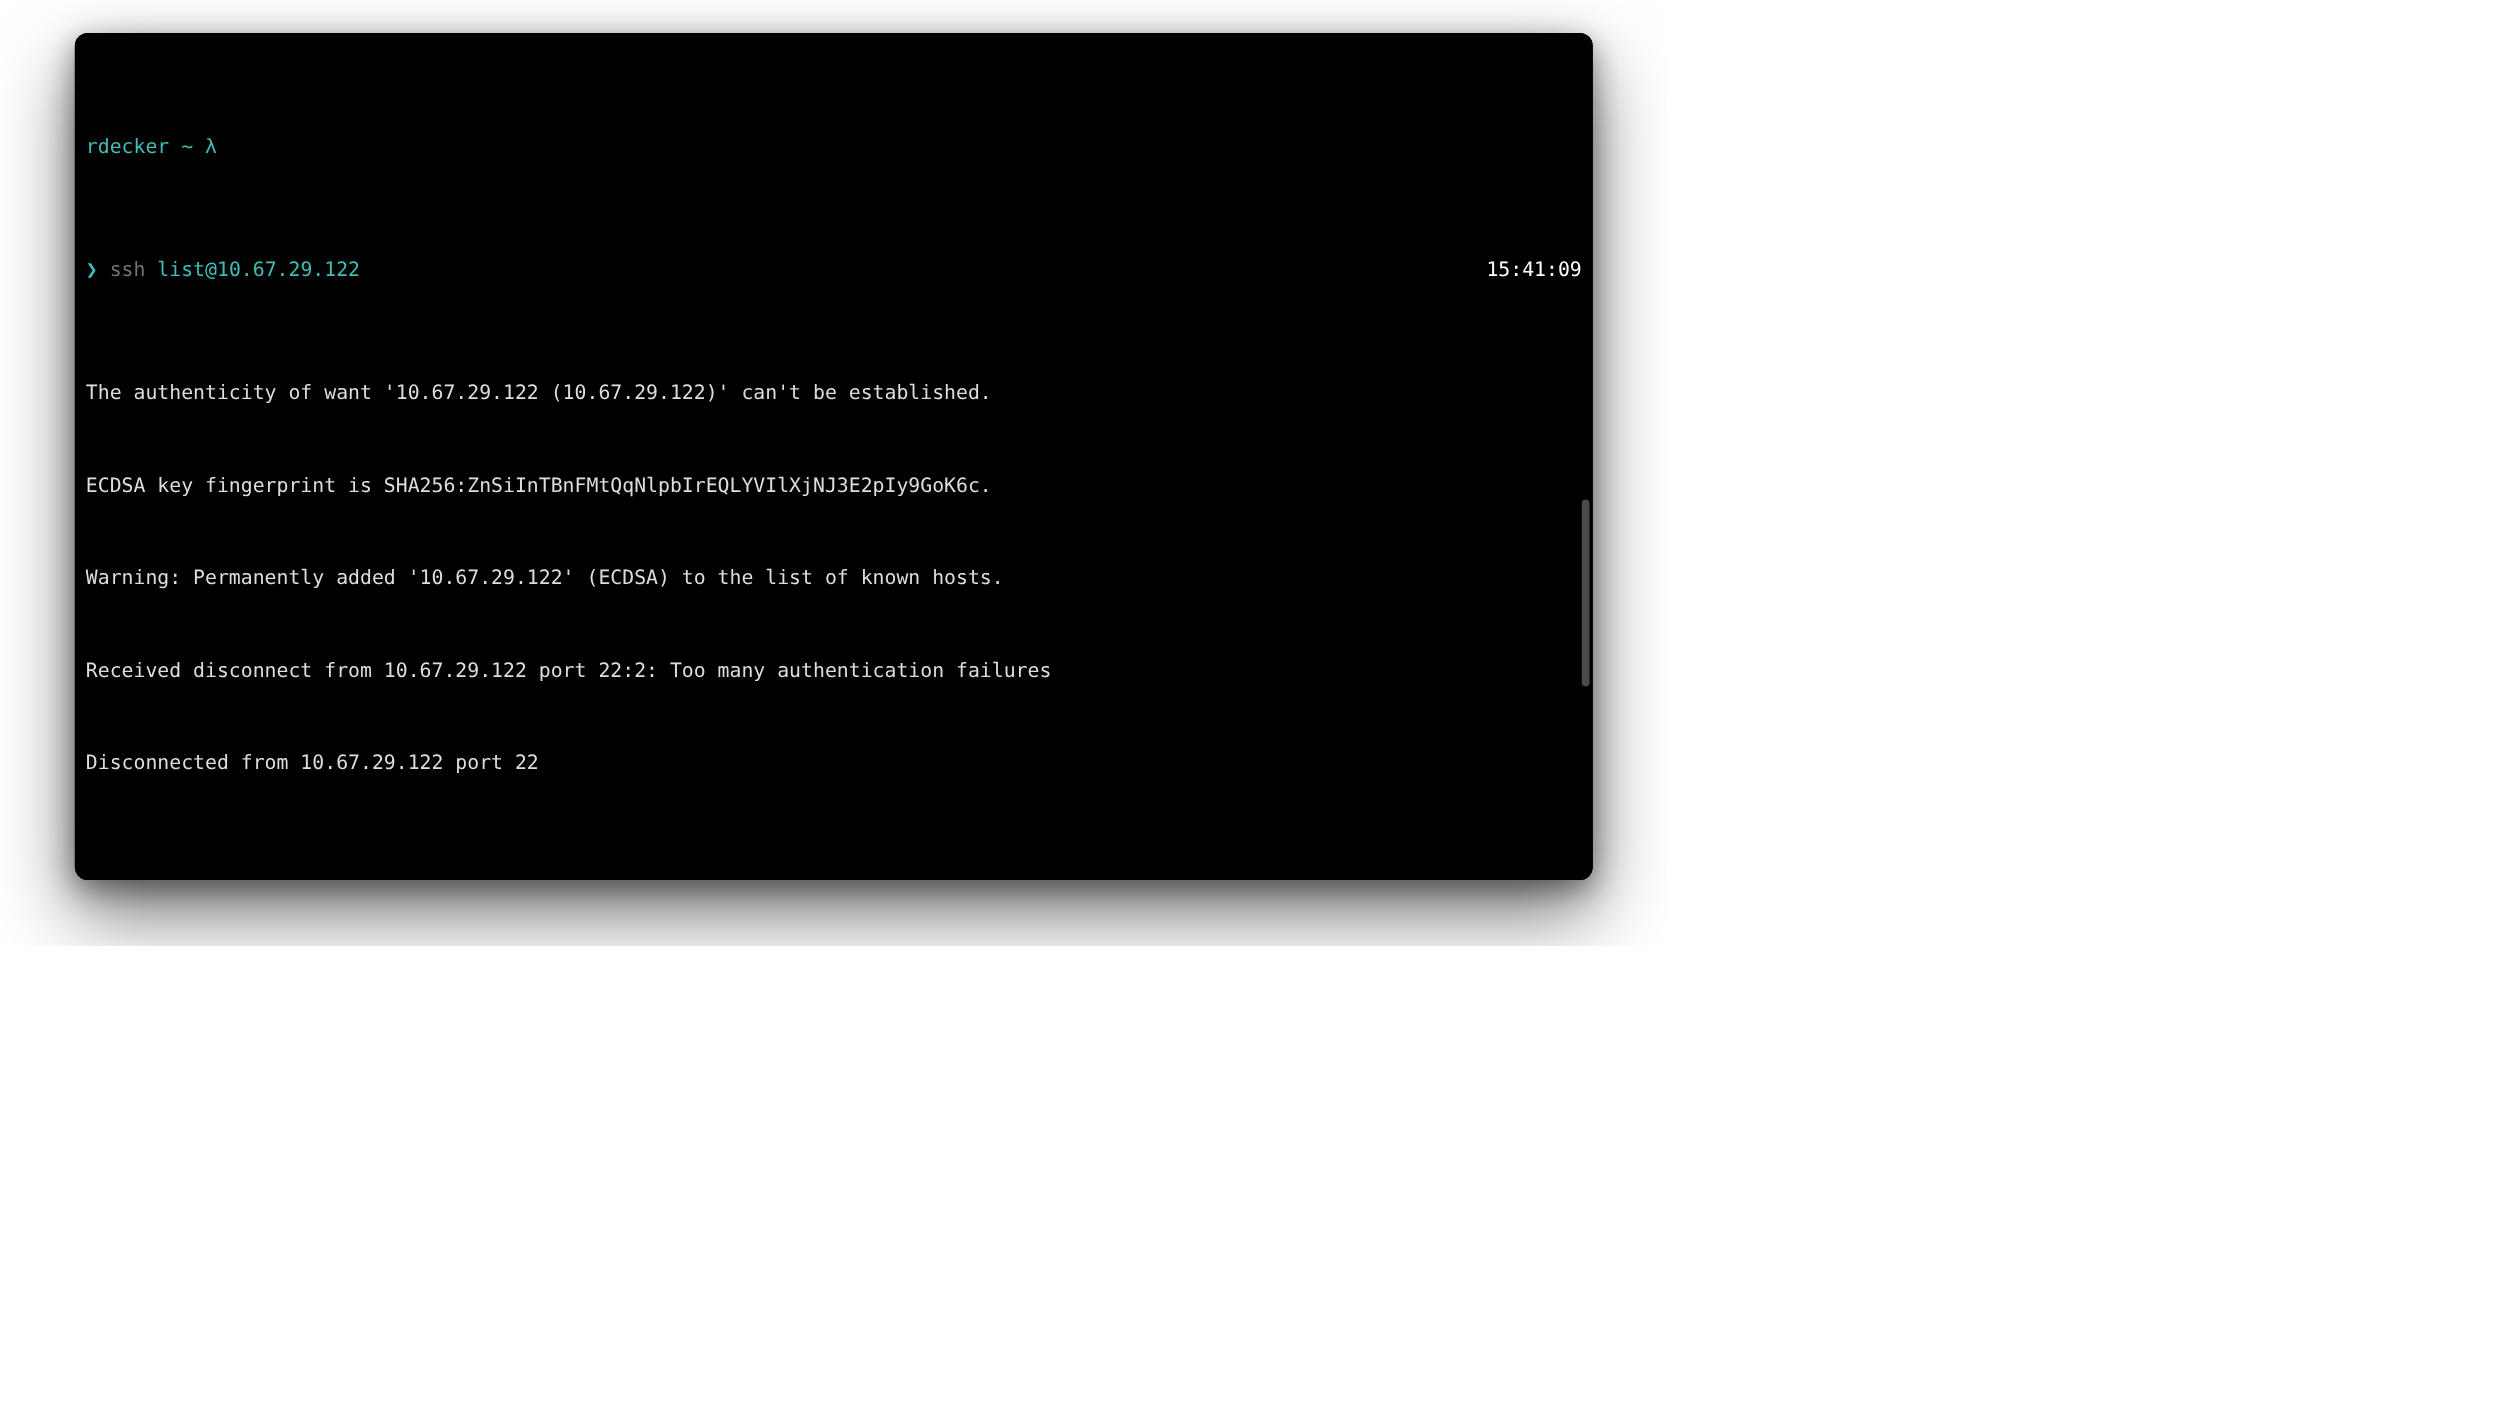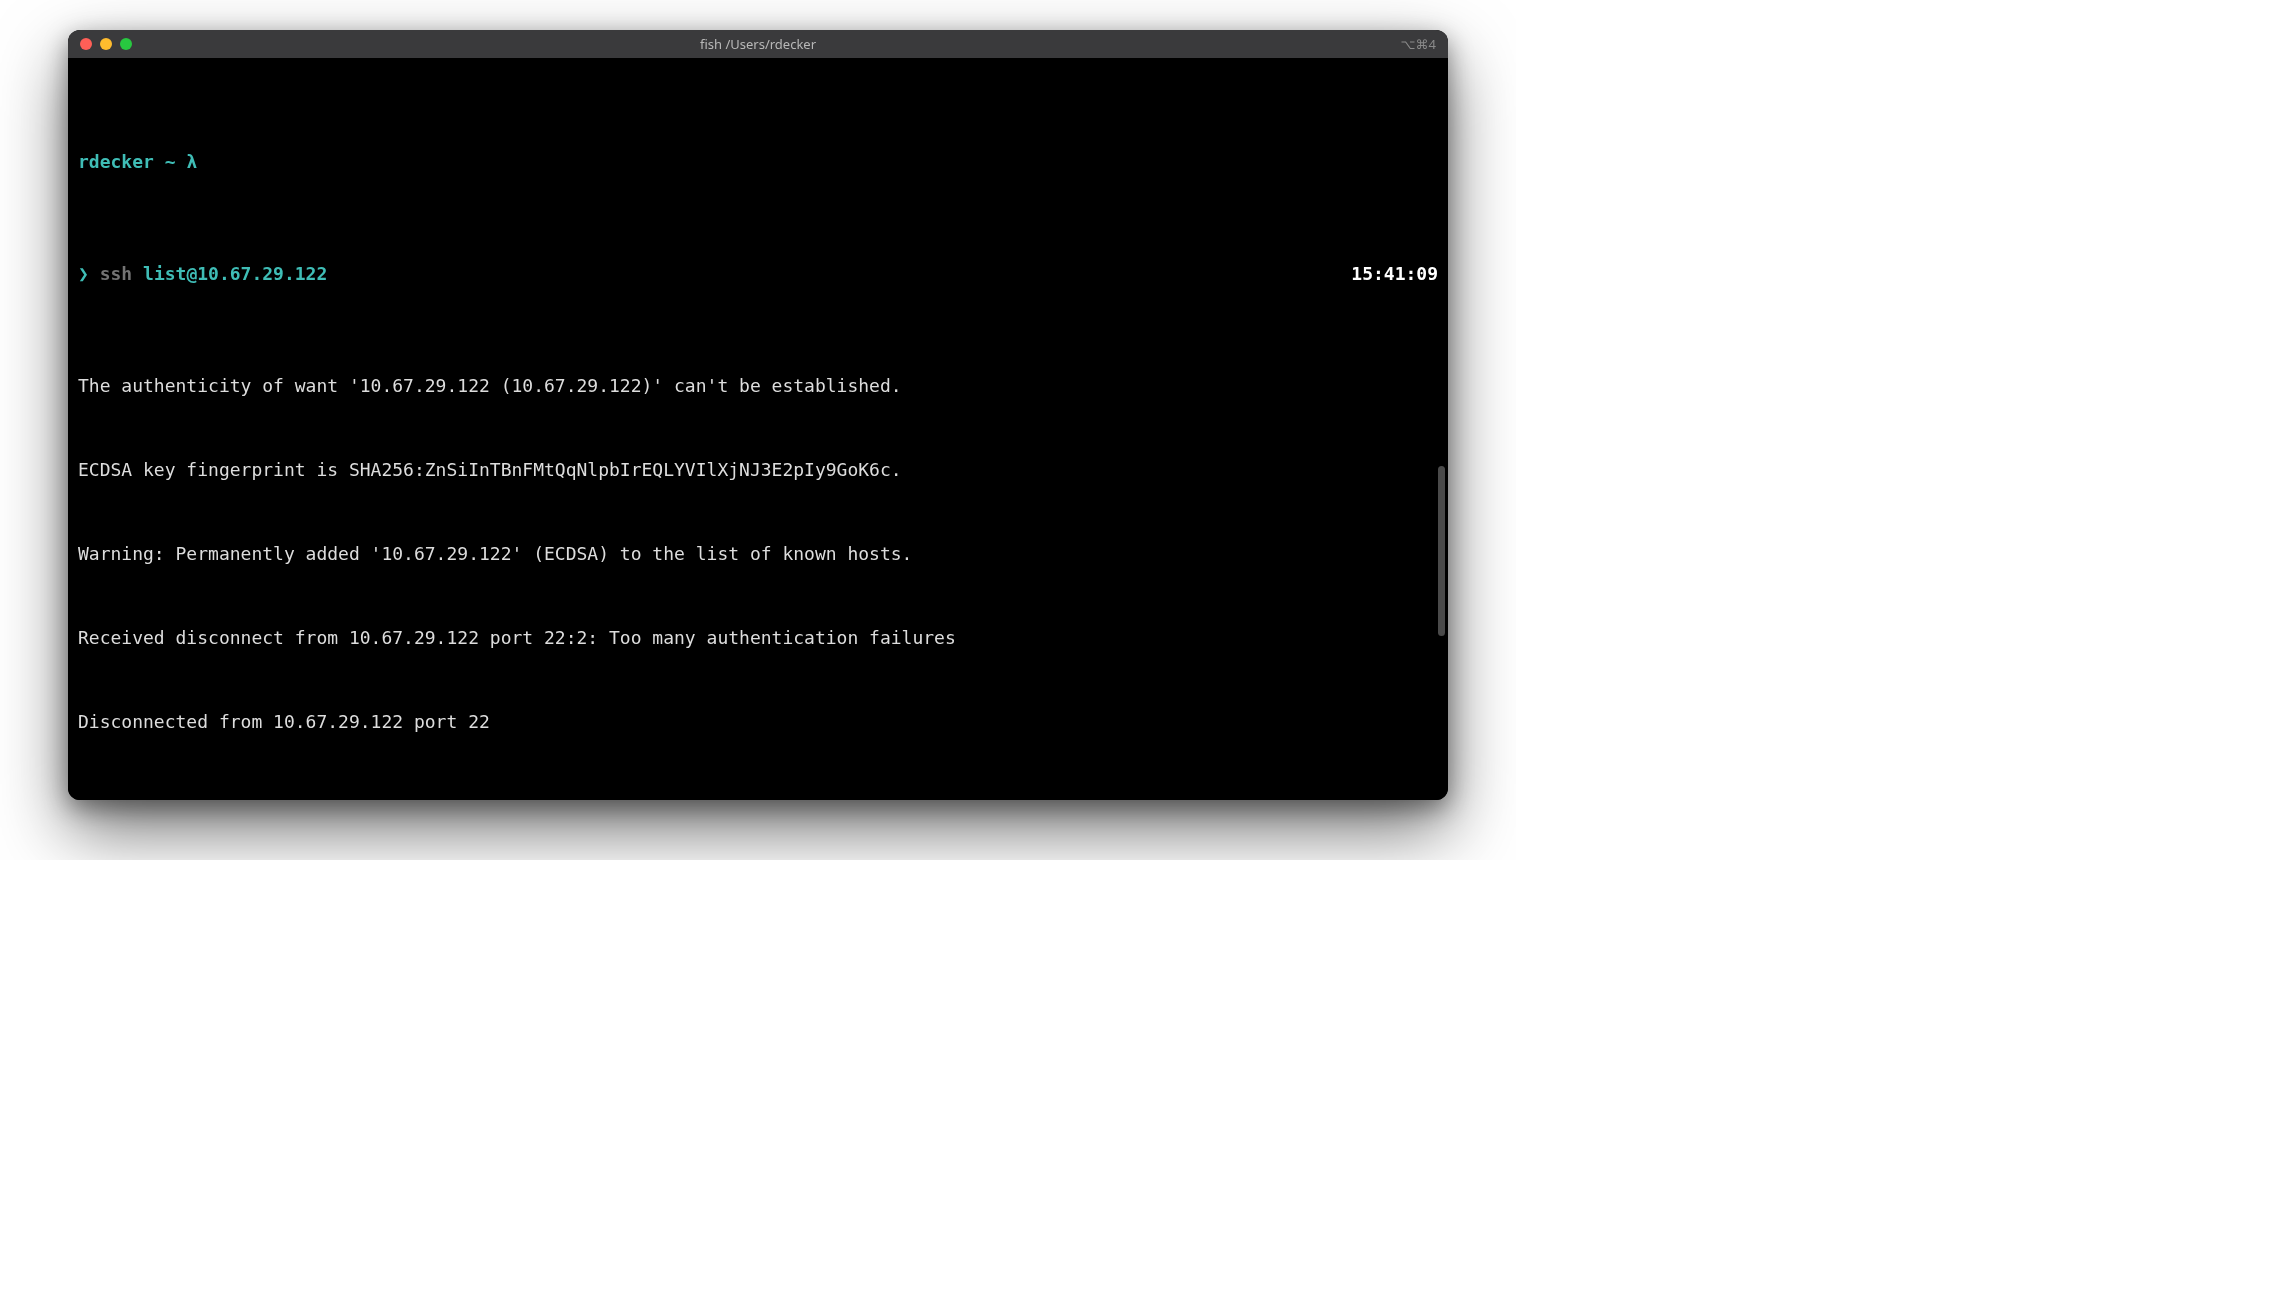--- a/index.html
+++ b/index.html
@@ -68,21 +68,20 @@
       font-size: 18px;
       line-height: 28px;
       padding: 6px 10px 10px 10px;
       white-space: pre;
       overflow: hidden;
       position: relative;
     }
     .line {
       display: flex;
       justify-content: space-between;
-      font-weight: bold;
     }
     .left { white-space: pre; }
     .right { white-space: pre; text-align: right; }
     .teal { color: #3fbdb6; }
     .blue { color: #737373; }
     .dim { color: #ffffff; }
     .red { color: #ff4b4b; }
     .scrollbar {
       position: absolute;
       right: 3px;
@@ -90,29 +89,20 @@
       width: 7px;
       height: 170px;
       background: #4a4a4a;
       border-radius: 4px;
     }
   </style>
 </head>
 <body>
 
 <div class="window">
-  <div class="titlebar">
-    <div class="traffic-lights">
-      <div class="dot red"></div>
-      <div class="dot yellow"></div>
-      <div class="dot green"></div>
-    </div>
-    <div class="title">fish /Users/rdecker</div>
-    <div class="titlebar-right">⌥⌘4</div>
-  </div>
 
   <div class="terminal">
     
     <div class="line">
       <span class="left"><span class="teal">rdecker</span><span class="teal"> </span><span class="teal">~</span><span class="teal"> </span><span class="teal">λ</span></span>
     </div>
     
     <div class="line">
       <span class="left"><span class="teal">❯</span><span> </span><span class="blue">ssh</span><span> </span><span class="teal">list@10.67.29.122</span></span>
       <span class="right dim">15:41:09</span>

